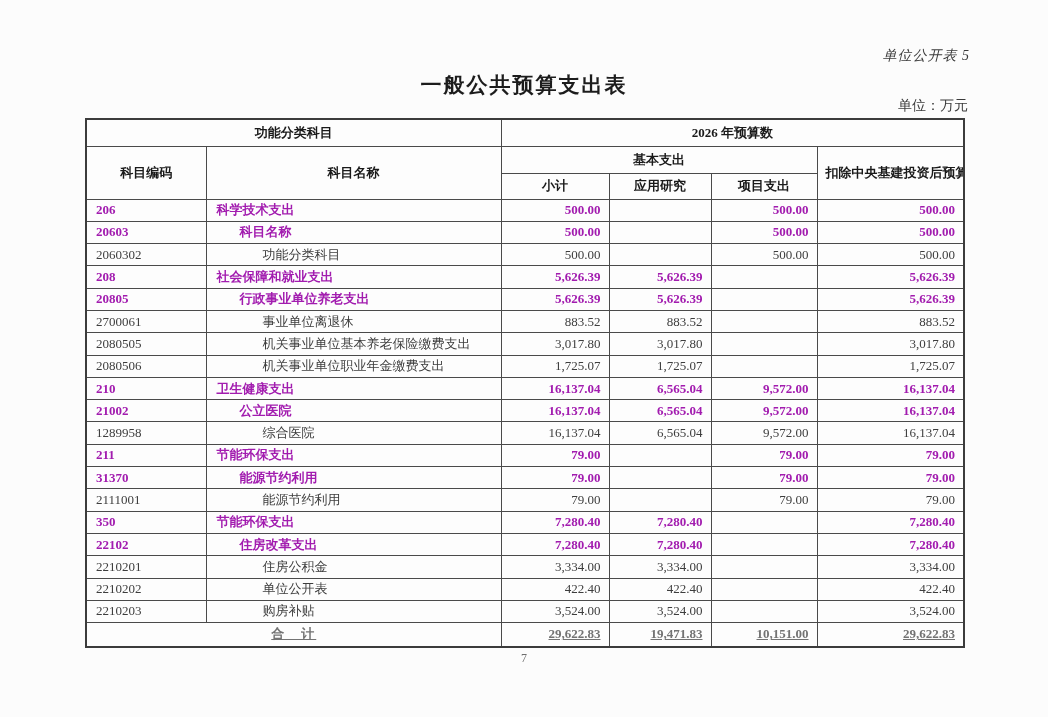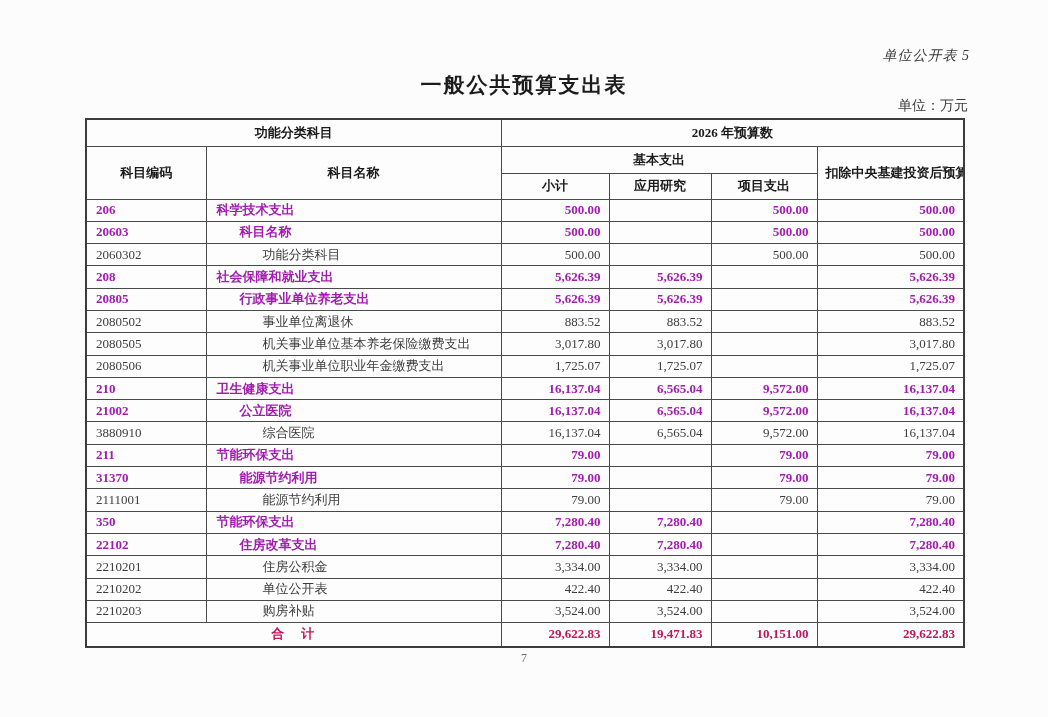--- a/index.html
+++ b/index.html
@@ -73,22 +73,23 @@
   tbody td.code { text-align: left; padding-left: 9px; }
   tbody td.name { text-align: left; }
   tbody td.name.lvl1 { padding-left: 10px; margin-left: 20px; }
   tbody td.name.lvl2 { padding-left: 33px; }
   tbody td.name.lvl3 { padding-left: 56px; }
   tbody td.num, tfoot td.num { text-align: right; padding-right: 8px; }
   tbody tr.bold td { font-weight: bold; color: #a21caf; }
   tfoot td {
     height: 24px;
     font-weight: bold;
-    color: #be185d;
+    color: #737373;
     vertical-align: middle;
+    text-decoration: underline;
   }
   tfoot td.total-label { text-align: center; letter-spacing: 2px; }
   .page-number {
     position: absolute;
     top: 651px;
     left: 0;
     width: 100%;
     text-align: center;
     font-size: 12px;
     color: #6e6e6e;
@@ -166,21 +167,21 @@
         </tr>
         <tr class="bold">
           <td class="code">20805</td>
           <td class="name lvl2">行政事业单位养老支出</td>
           <td class="num">5,626.39</td>
           <td class="num">5,626.39</td>
           <td class="num"></td>
           <td class="num">5,626.39</td>
         </tr>
         <tr>
-          <td class="code">2080502</td>
+          <td class="code">2700061</td>
           <td class="name lvl3">事业单位离退休</td>
           <td class="num">883.52</td>
           <td class="num">883.52</td>
           <td class="num"></td>
           <td class="num">883.52</td>
         </tr>
         <tr>
           <td class="code">2080505</td>
           <td class="name lvl3">机关事业单位基本养老保险缴费支出</td>
           <td class="num">3,017.80</td>
@@ -206,21 +207,21 @@
         </tr>
         <tr class="bold">
           <td class="code">21002</td>
           <td class="name lvl2">公立医院</td>
           <td class="num">16,137.04</td>
           <td class="num">6,565.04</td>
           <td class="num">9,572.00</td>
           <td class="num">16,137.04</td>
         </tr>
         <tr>
-          <td class="code">3880910</td>
+          <td class="code">1289958</td>
           <td class="name lvl3">综合医院</td>
           <td class="num">16,137.04</td>
           <td class="num">6,565.04</td>
           <td class="num">9,572.00</td>
           <td class="num">16,137.04</td>
         </tr>
         <tr class="bold">
           <td class="code">211</td>
           <td class="name lvl1">节能环保支出</td>
           <td class="num">79.00</td>

